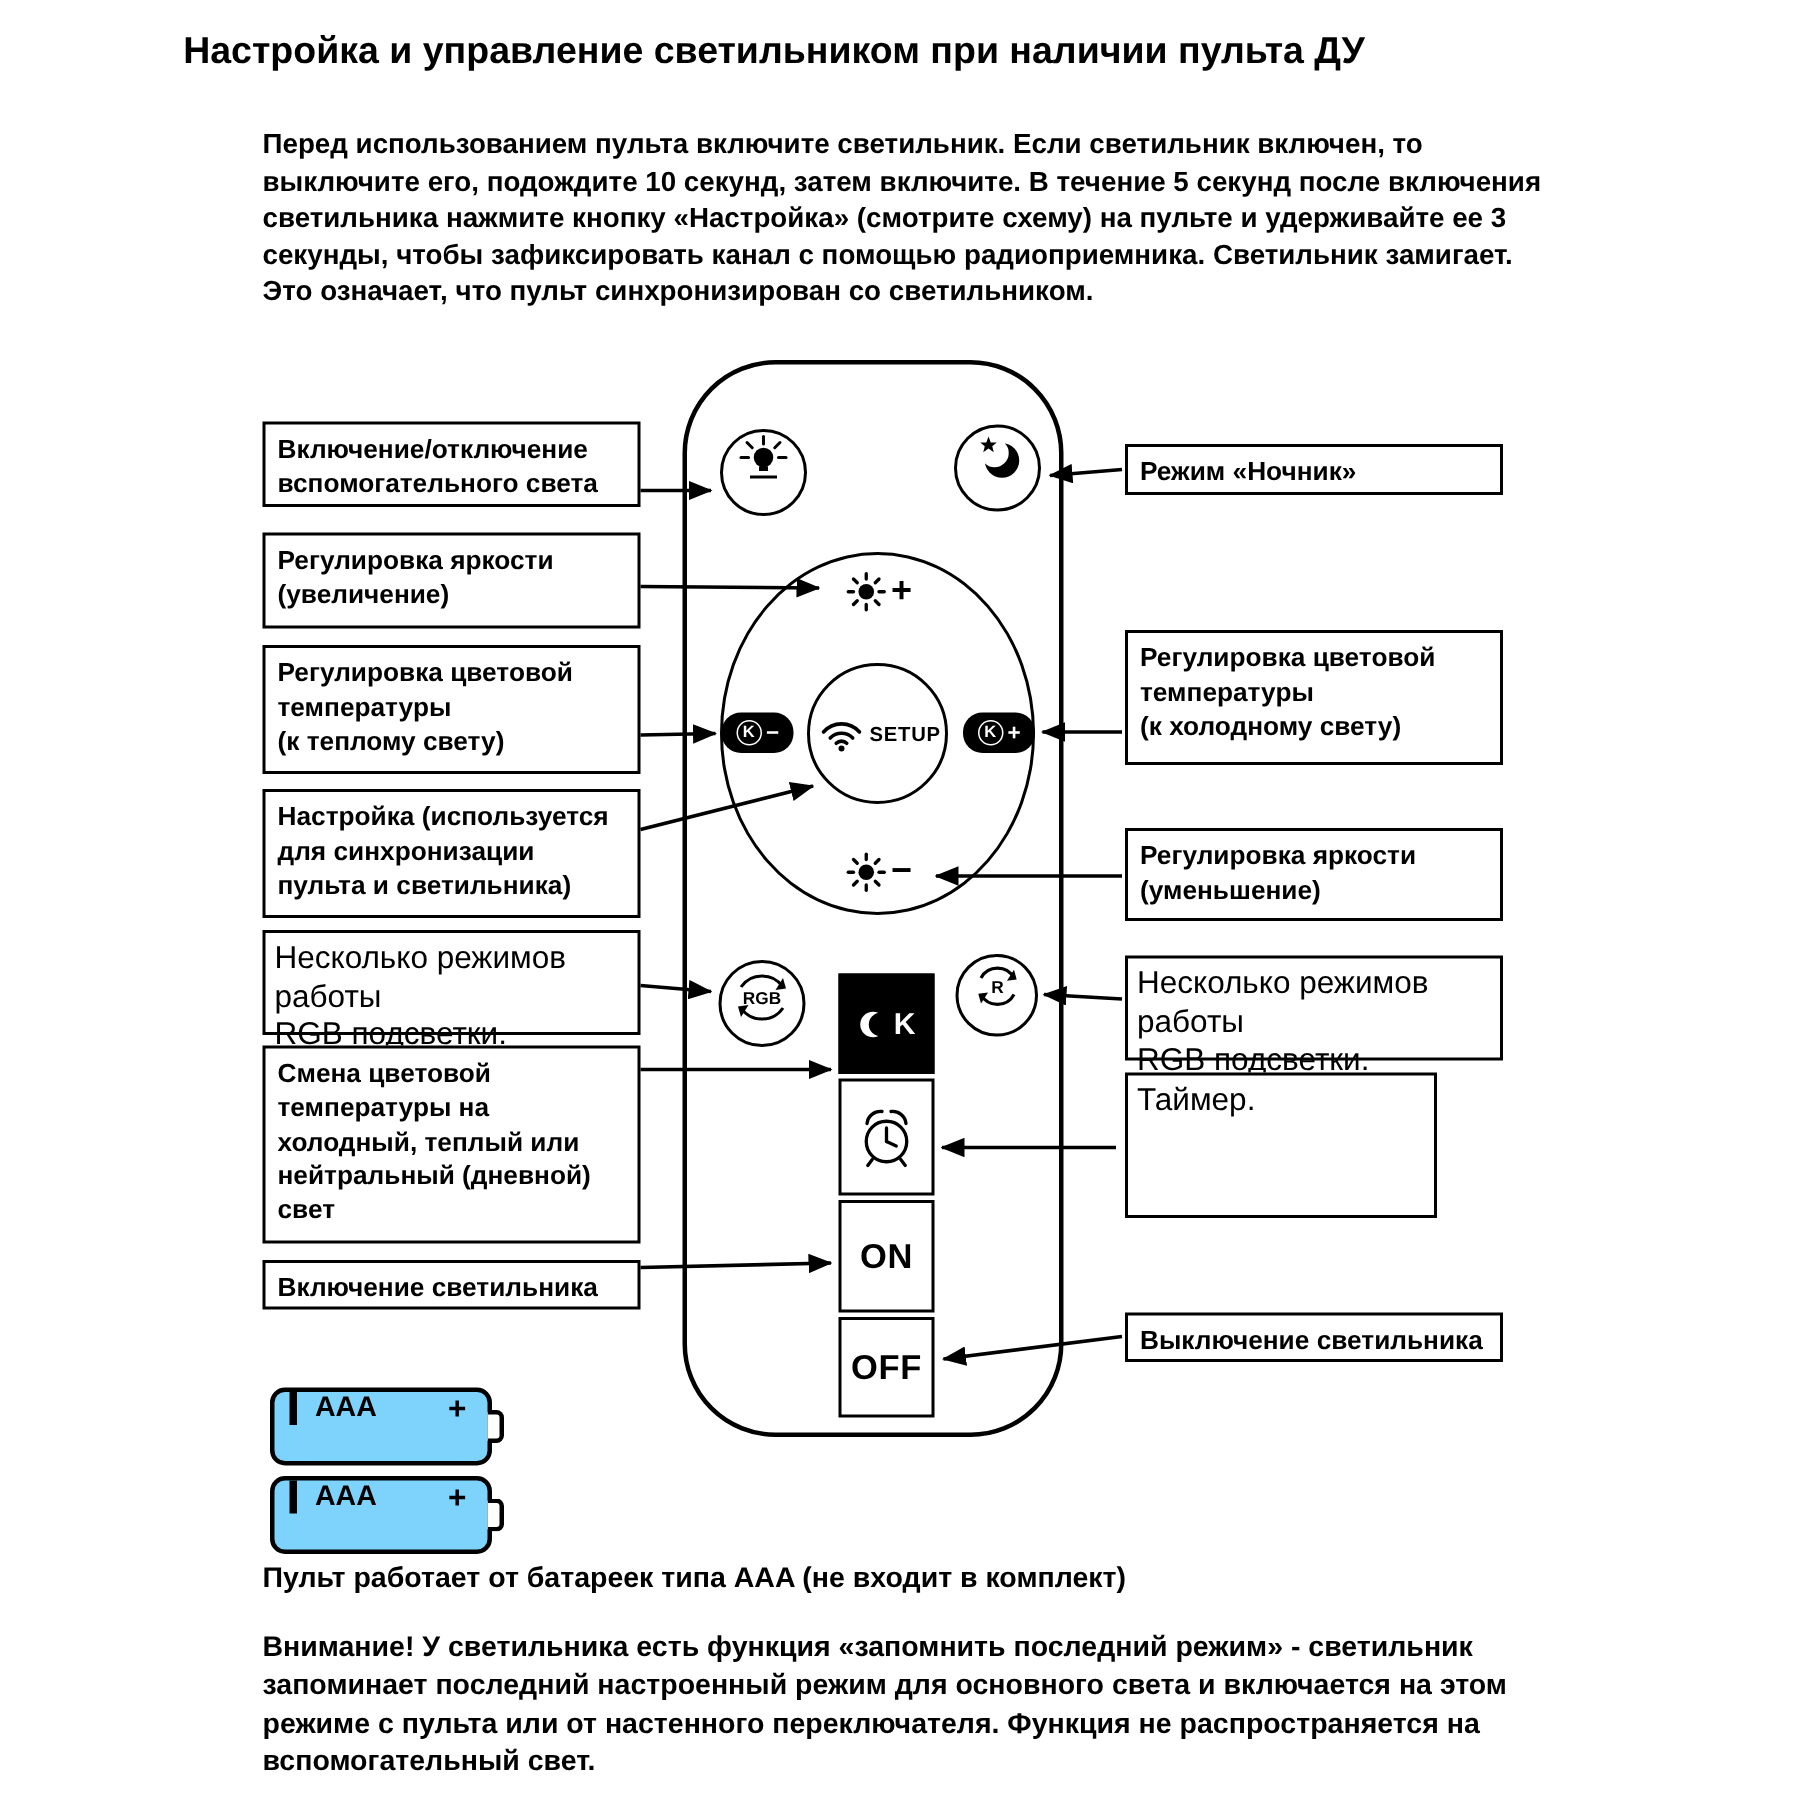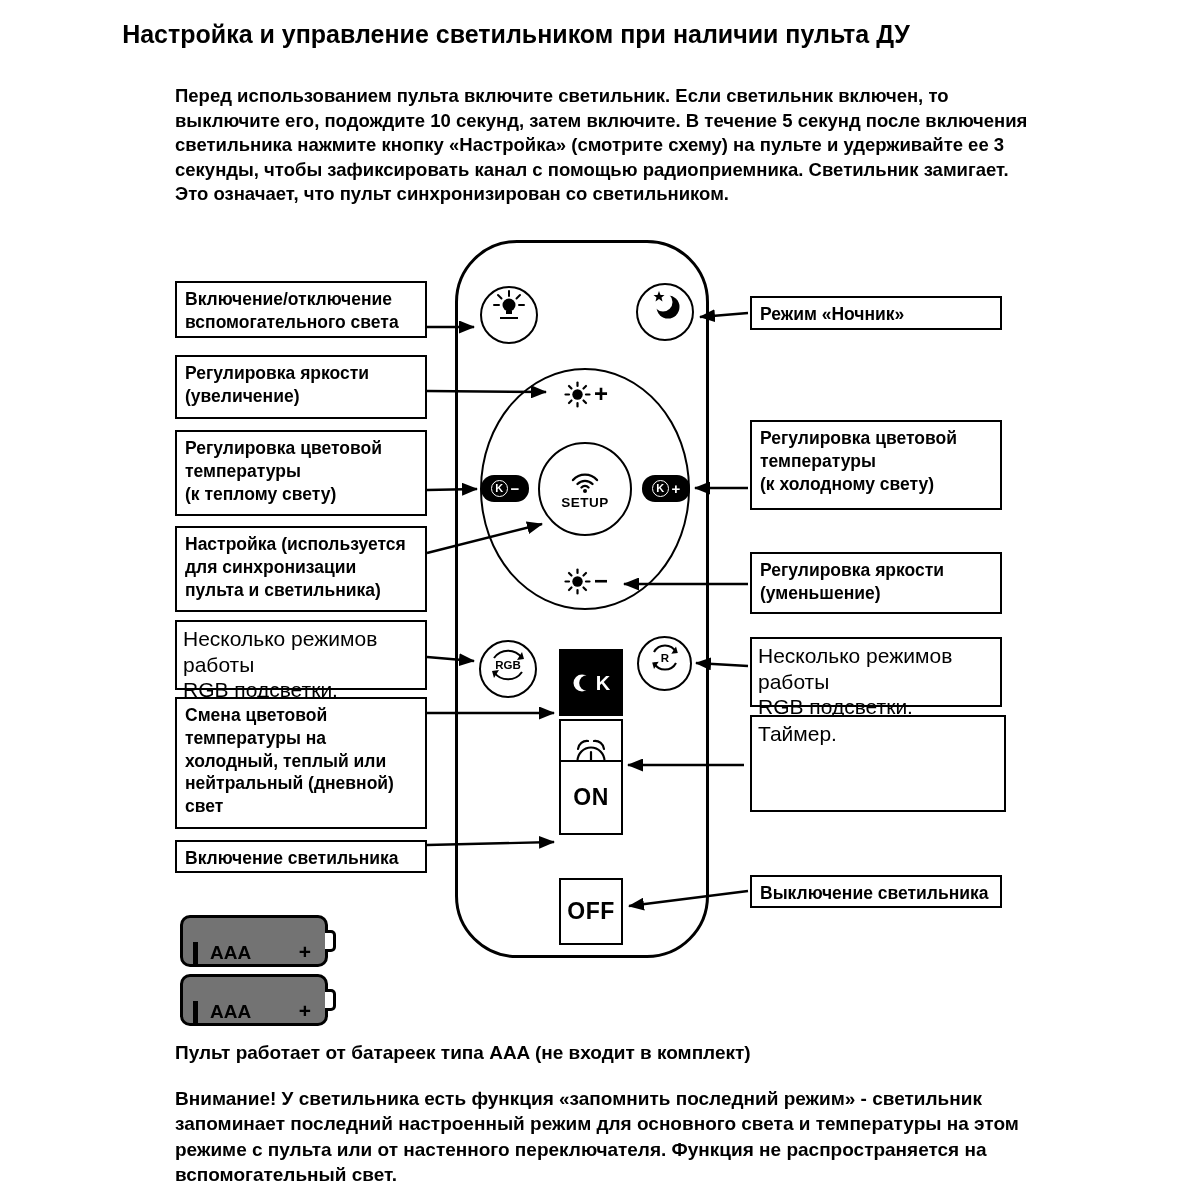--- a/index.html
+++ b/index.html
@@ -16,36 +16,36 @@
   .callout.regular { font-weight:normal; font-size:21px; line-height:1.22; padding:4px 6px; }
 
   
   .remote-body { left:455px; top:240px; width:254px; height:718px; border:3px solid #000; border-radius:62px; background:#fff; }
   .circle-btn { border:2.5px solid #000; border-radius:50%; background:#fff;
                 display:flex; align-items:flex-start; justify-content:center; }
   .ring { left:480px; top:368px; width:210px; height:242px; border:2.5px solid #000; border-radius:50%; background:#fff; }
   .sun-row { display:flex; align-items:center; justify-content:center; gap:3px; }
   .sign { font-size:24px; font-weight:bold; line-height:1; }
   .setup-circle { left:538px; top:442px; width:94px; height:94px; border:2.5px solid #000; border-radius:50%;
-                  background:#fff; display:flex; flex-direction:column; align-items:center; justify-content:center; gap:1px; }
+                  background:#fff; display:flex; flex-direction:row; align-items:center; justify-content:center; gap:1px; }
   .setup-label { font-size:13.5px; font-weight:bold; letter-spacing:0.5px; }
   .kpill { width:48px; height:27px; background:#000; border-radius:13px; display:flex; align-items:center;
            justify-content:center; gap:3px; z-index:2; }
   .kc { width:17px; height:17px; border:1.6px solid #fff; border-radius:50%; color:#fff; font-size:11px;
         font-weight:bold; display:flex; align-items:center; justify-content:center; line-height:1; }
   .ks { color:#fff; font-size:15px; font-weight:bold; line-height:1; }
   .sq { left:559px; width:64px; border:2.5px solid #000; background:#fff;
         display:flex; align-items:center; justify-content:center; }
   .sq.dark { background:#000; gap:2px; }
   .mk { color:#fff; font-size:20px; font-weight:bold; line-height:1; }
   .onoff { font-size:23px; font-weight:bold; letter-spacing:0.5px; }
 
   
   .battery { left:180px; width:148px; height:52px; border:3px solid #000; border-radius:10px;
-             display:flex; align-items:flex-end; background:#737373; }
+             display:flex; align-items:flex-start; background:#7dd3fc;margin-top:10px; }
   .nub { position:absolute; right:-11px; top:12px; width:11px; height:22px; border:3px solid #000;
          border-left:none; border-radius:0 5px 5px 0; background:#fff; }
   .term { width:5px; height:22px; background:#000; margin-left:10px; }
   .aaa { font-size:19px; font-weight:bold; margin-left:12px; }
   .bplus { font-size:21px; font-weight:bold; margin-left:auto; margin-right:14px; }
 
   .note { left:175px; top:1042px; width:880px; font-size:19px; font-weight:bold; }
   .warning { left:175px; top:1086px; width:868px; font-size:19px; font-weight:bold; line-height:1.33; }
 
   .arrows { left:0; top:0; pointer-events:none; }
@@ -80,21 +80,21 @@
 
   <div class="abs callout" style="left:750px;top:296px;width:252px;height:34px">Режим «Ночник»</div>
   <div class="abs callout" style="left:750px;top:420px;width:252px;height:90px">Регулировка цветовой
 температуры
 (к холодному свету)</div>
   <div class="abs callout" style="left:750px;top:552px;width:252px;height:62px">Регулировка яркости
 (уменьшение)</div>
   <div class="abs callout regular" style="left:750px;top:637px;width:252px;height:70px">Несколько режимов работы
 RGB подсветки.
 Ручная настройка.</div>
-  <div class="abs callout regular" style="left:750px;top:715px;width:256px;height:97px">Таймер.</div>
+  <div class="abs callout regular" style="left:750px;top:715px;width:208px;height:97px">Таймер.</div>
   <div class="abs callout" style="left:750px;top:875px;width:252px;height:33px">Выключение светильника</div>
 
   <div class="abs remote-body"></div>
 
   <div class="abs circle-btn" style="left:480px;top:286px;width:58px;height:58px">
     <svg width="36" height="36" viewBox="0 0 36 36">
       <g stroke="#000" stroke-width="2" stroke-linecap="round">
         <line x1="18" y1="3" x2="18" y2="8"></line>
         <line x1="7" y1="7" x2="10.5" y2="10.5"></line>
         <line x1="29" y1="7" x2="25.5" y2="10.5"></line>
@@ -211,42 +211,42 @@
         <path d="M9 15 A 9 9 0 0 1 19 7"></path>
         <path d="M25 7 A 9 9 0 0 1 35 15"></path>
         <line x1="22" y1="27" x2="22" y2="18"></line>
         <line x1="22" y1="27" x2="28.5" y2="30"></line>
         <line x1="12.5" y1="39" x2="9.5" y2="43"></line>
         <line x1="31.5" y1="39" x2="34.5" y2="43"></line>
       </g>
     </svg>
   </div>
 
-  <div class="abs sq" style="top:760px;height:75px">
+  <div class="abs sq" style="top:800px;height:75px">
     <span class="onoff">ON</span>
   </div>
   <div class="abs sq" style="top:878px;height:67px">
     <span class="onoff">OFF</span>
   </div>
 
   <div class="abs battery" style="top:915px">
     <span class="term"></span>
     <span class="aaa">AAA</span>
     <span class="bplus">+</span>
     <span class="nub"></span>
   </div>
   <div class="abs battery" style="top:974px">
     <span class="term"></span>
     <span class="aaa">AAA</span>
     <span class="bplus">+</span>
     <span class="nub"></span>
   </div>
 
   <p class="abs note">Пульт работает от батареек типа AAA (не входит в комплект)</p>
-  <p class="abs warning">Внимание! У светильника есть функция «запомнить последний режим» - светильник запоминает последний настроенный режим для основного света и температуры на этом режиме с пульта или от настенного переключателя. Функция не распространяется на вспомогательный свет.</p>
+  <p class="abs warning">Внимание! У светильника есть функция «запомнить последний режим» - светильник запоминает последний настроенный режим для основного света и включается на этом режиме с пульта или от настенного переключателя. Функция не распространяется на вспомогательный свет.</p>
 
   <svg class="abs arrows" width="1200" height="1200">
     <defs>
       <marker id="ah" viewBox="0 0 16 13" markerWidth="16" markerHeight="13" refX="15" refY="6.5" orient="auto" markerUnits="userSpaceOnUse">
         <path d="M0,0 L16,6.5 L0,13 z" fill="#000"></path>
       </marker>
     </defs>
     <g stroke="#000" stroke-width="2.4">
       <line x1="427" y1="327" x2="474" y2="327" marker-end="url(#ah)"></line>
       <line x1="427" y1="391" x2="546" y2="392" marker-end="url(#ah)"></line>

